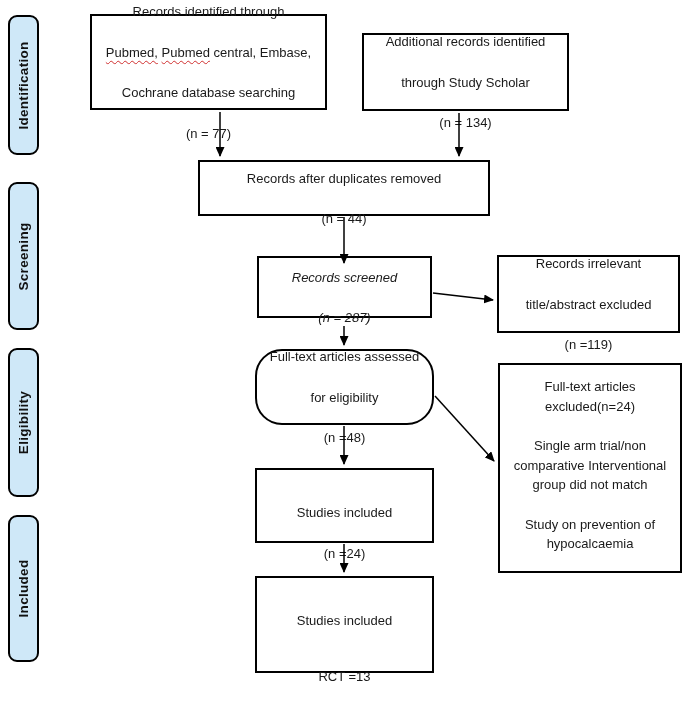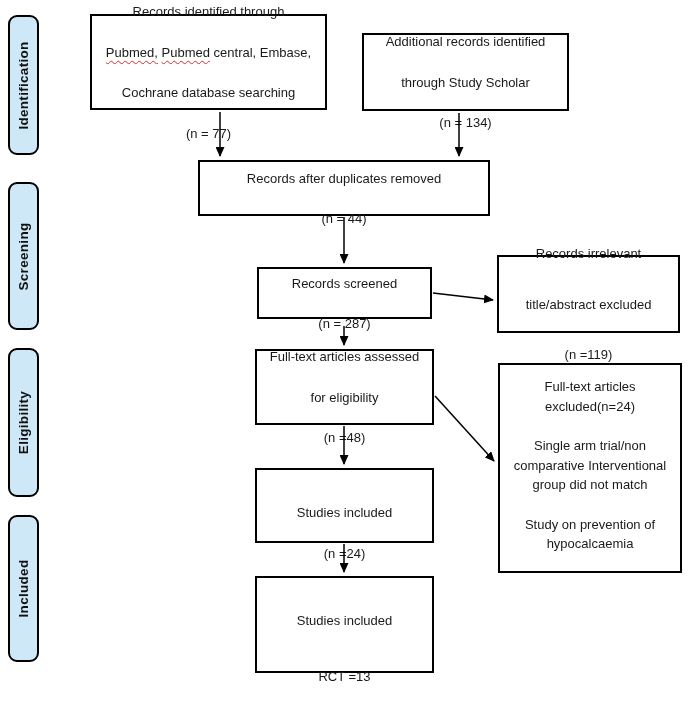--- a/index.html
+++ b/index.html
@@ -105,32 +105,32 @@
     <span class="ln">Additional records identified</span>
     <span class="ln">through Study Scholar</span>
     <span class="ln">(n = 134)</span>
   </div>
 
   <div class="fbox" id="box-duplicates" style="left:198px;top:160px;width:292px;height:56px;">
     <span class="ln">Records after duplicates removed</span>
     <span class="ln">(n = 44)</span>
   </div>
 
-  <div class="fbox" id="box-screened" style="left:257px;top:267px;width:175px;height:52px;">
+  <div class="fbox" id="box-screened" style="left:257px;top:256px;width:175px;height:62px;font-style:italic;">
     <span class="ln">Records screened</span>
     <span class="ln">(n = 287)</span>
   </div>
 
-  <div class="fbox" id="box-irrelevant" style="left:497px;top:255px;width:183px;height:78px;gap:10px;">
+  <div class="fbox" id="box-irrelevant" style="left:497px;top:255px;width:183px;height:78px;">
     <span class="ln">Records irrelevant</span>
     <span class="ln">title/abstract excluded</span>
     <span class="ln">(n =119)</span>
   </div>
 
-  <div class="fbox" id="box-fulltext" style="left:255px;top:349px;width:179px;height:76px;">
+  <div class="fbox" id="box-fulltext" style="left:255px;top:349px;width:179px;height:76px;border-radius:27px;">
     <span class="ln">Full-text articles assessed</span>
     <span class="ln">for eligibility</span>
     <span class="ln">(n =48)</span>
   </div>
 
   <div class="fbox" id="box-excluded" style="left:498px;top:363px;width:184px;height:210px;">
     <div class="para">Full-text articles excluded(n=24)</div>
     <div class="para">Single arm trial/non comparative Interventional group did not match</div>
     <div class="para">Study on prevention of hypocalcaemia</div>
   </div>

